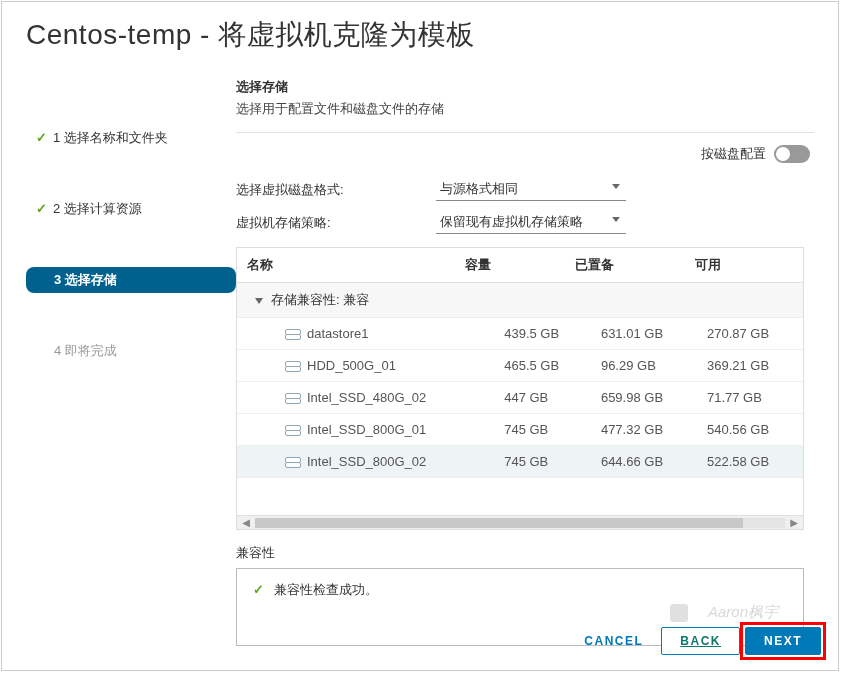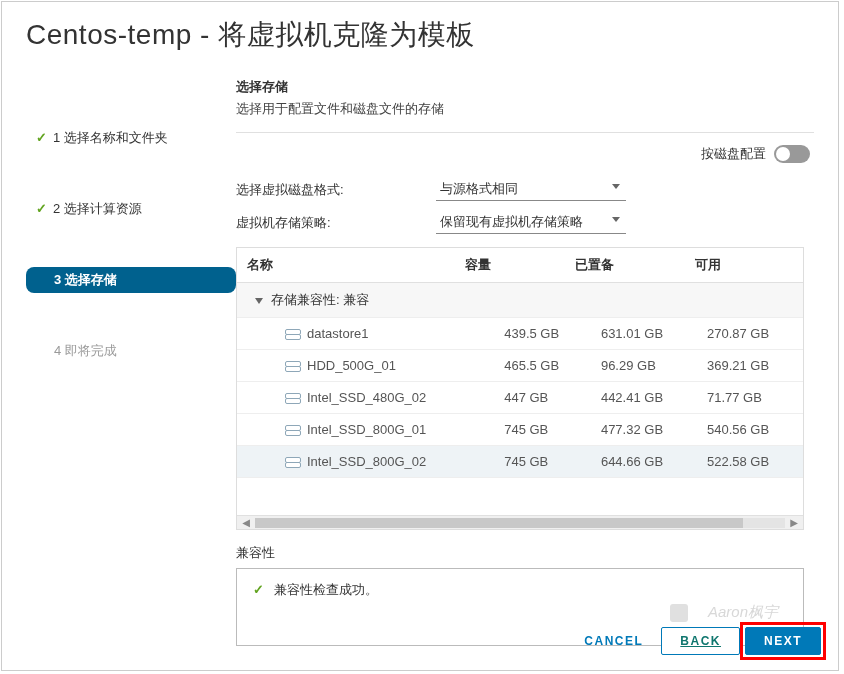--- a/index.html
+++ b/index.html
@@ -113,21 +113,21 @@
             </tr>
             <tr class="ds-row">
               <td><span class="ds-icon"></span><span>HDD_500G_01</span></td>
               <td>465.5 GB</td>
               <td>96.29 GB</td>
               <td>369.21 GB</td>
             </tr>
             <tr class="ds-row">
               <td><span class="ds-icon"></span><span>Intel_SSD_480G_02</span></td>
               <td>447 GB</td>
-              <td>442.41 GB</td>
+              <td>659.98 GB</td>
               <td>71.77 GB</td>
             </tr>
             <tr class="ds-row">
               <td><span class="ds-icon"></span><span>Intel_SSD_800G_01</span></td>
               <td>745 GB</td>
               <td>477.32 GB</td>
               <td>540.56 GB</td>
             </tr>
             <tr class="ds-row sel">
               <td><span class="ds-icon"></span><span>Intel_SSD_800G_02</span></td>

